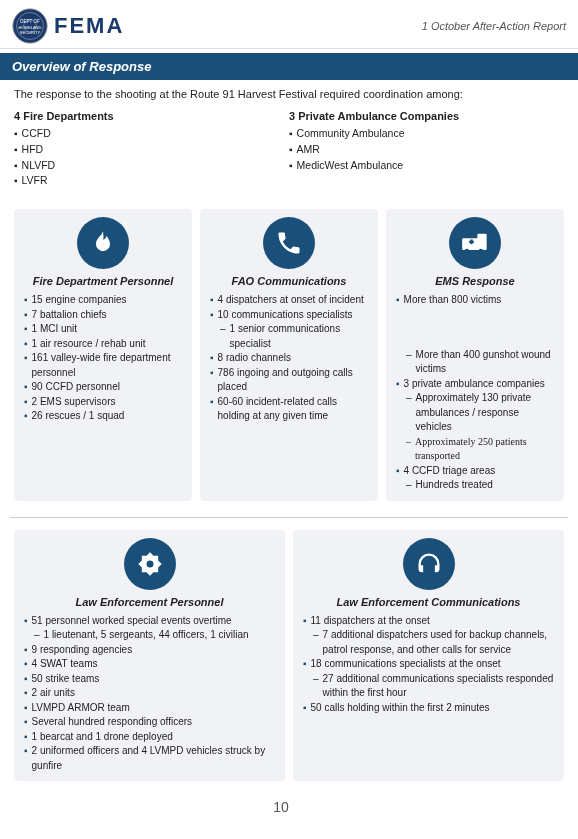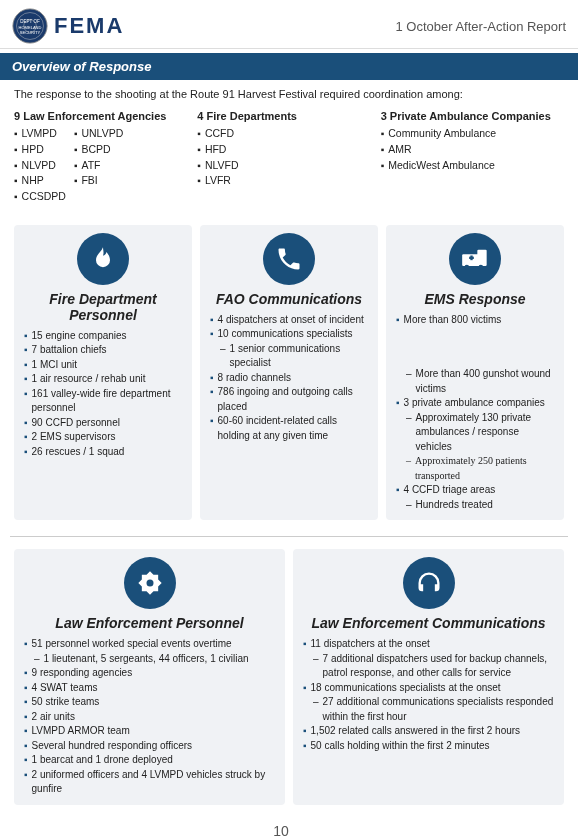--- a/index.html
+++ b/index.html
@@ -29,22 +29,23 @@
       height: 36px;
     }
     .fema-text {
       font-size: 22px;
       font-weight: bold;
       color: #1a3a6b;
       letter-spacing: 2px;
     }
     .report-title {
       margin-left: auto;
-      font-size: 13px;
+      font-size: 11px;
       color: #555;
+      font-style: italic;
     }
     
     .section-title-bar {
       background-color: #1a4f7a;
       color: #fff;
       padding: 6px 12px;
       font-size: 13px;
       font-weight: bold;
       margin-top: 4px;
       font-style: italic;
@@ -125,21 +126,21 @@
       margin-bottom: 6px;
     }
     .card-icon svg {
       fill: white;
       width: 28px;
       height: 28px;
     }
     .card-label {
       font-style: italic;
       font-weight: bold;
-      font-size: 14px;
+      font-size: 11px;
       margin-bottom: 6px;
       text-align: center;
       color: #222;
     }
     .card-bullets {
       list-style: none;
       padding: 0;
       width: 100%;
     }
     .card-bullets li {
@@ -202,38 +203,20 @@
   <span class="report-title">1 October After-Action Report</span>
 </div>
 
 <div class="section-title-bar">
   <span>Overview of Response</span>
 </div>
 
 <div class="intro-text">The response to the shooting at the Route 91 Harvest Festival required coordination among:</div>
 
 <div class="agencies-row">
-<div class="agency-col">
-      <div class="agency-col-title">9 Law Enforcement Agencies</div>
-      <div class="agency-sub">
-        <ul class="agency-list">
-          <li>LVMPD</li>
-          <li>HPD</li>
-          <li>NLVPD</li>
-          <li>NHP</li>
-          <li>CCSDPD</li>
-        </ul>
-        <ul class="agency-list">
-          <li>UNLVPD</li>
-          <li>BCPD</li>
-          <li>ATF</li>
-          <li>FBI</li>
-        </ul>
-      </div>
-    </div>
     <div class="agency-col">
       <div class="agency-col-title">4 Fire Departments</div>
       <div class="agency-sub">
         <ul class="agency-list">
           <li>CCFD</li>
           <li>HFD</li>
           <li>NLVFD</li>
           <li>LVFR</li>
         </ul>
       </div>
@@ -338,19 +321,18 @@
         <svg viewBox="0 0 24 24" xmlns="http://www.w3.org/2000/svg">
           <path d="M12 3a9 9 0 00-9 9v4a3 3 0 003 3h1v-6H5v-1a7 7 0 0114 0v1h-2v6h1a3 3 0 003-3v-4a9 9 0 00-9-9z" fill="white"></path>
         </svg>
       </div>
       <div class="card-label">Law Enforcement Communications</div>
       <ul class="card-bullets">
         <li>11 dispatchers at the onset</li>
         <li class="sub-item">7 additional dispatchers used for backup channels, patrol response, and other calls for service</li>
         <li>18 communications specialists at the onset</li>
         <li class="sub-item">27 additional communications specialists responded within the first hour</li>
-        <li>1,502 related calls answered in the first 2 hours</li>
         <li>50 calls holding within the first 2 minutes</li>
       </ul>
     </div>
   </div>
 
 <div class="page-num">10</div>
 
 </body></html>

